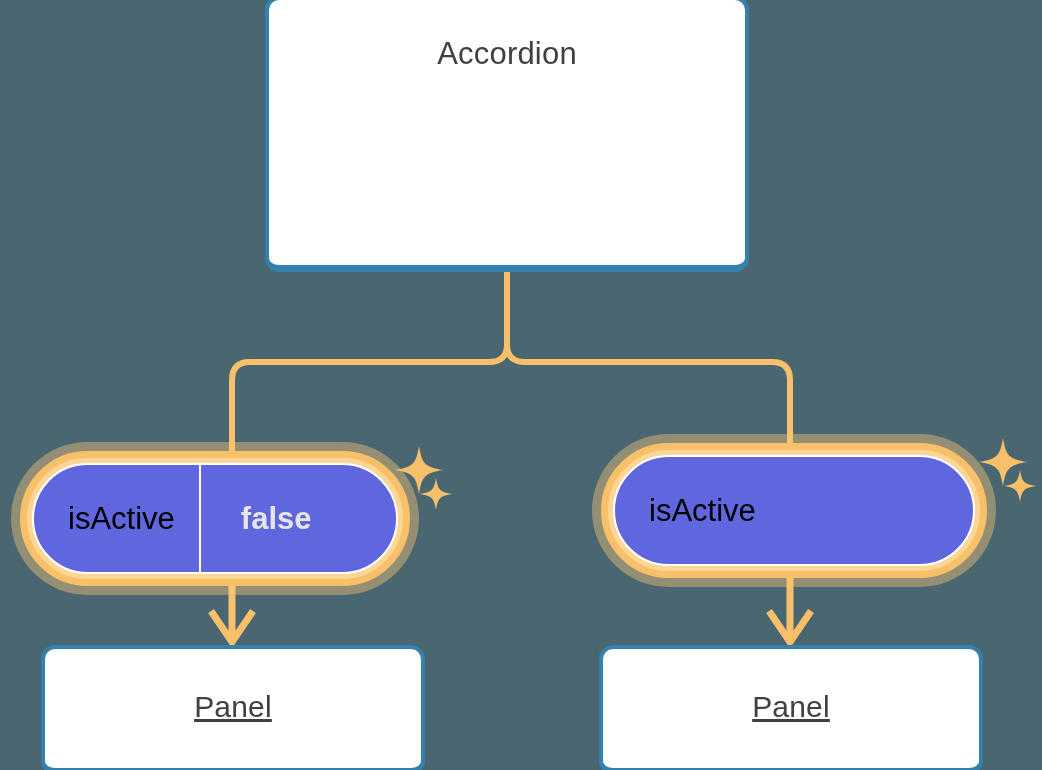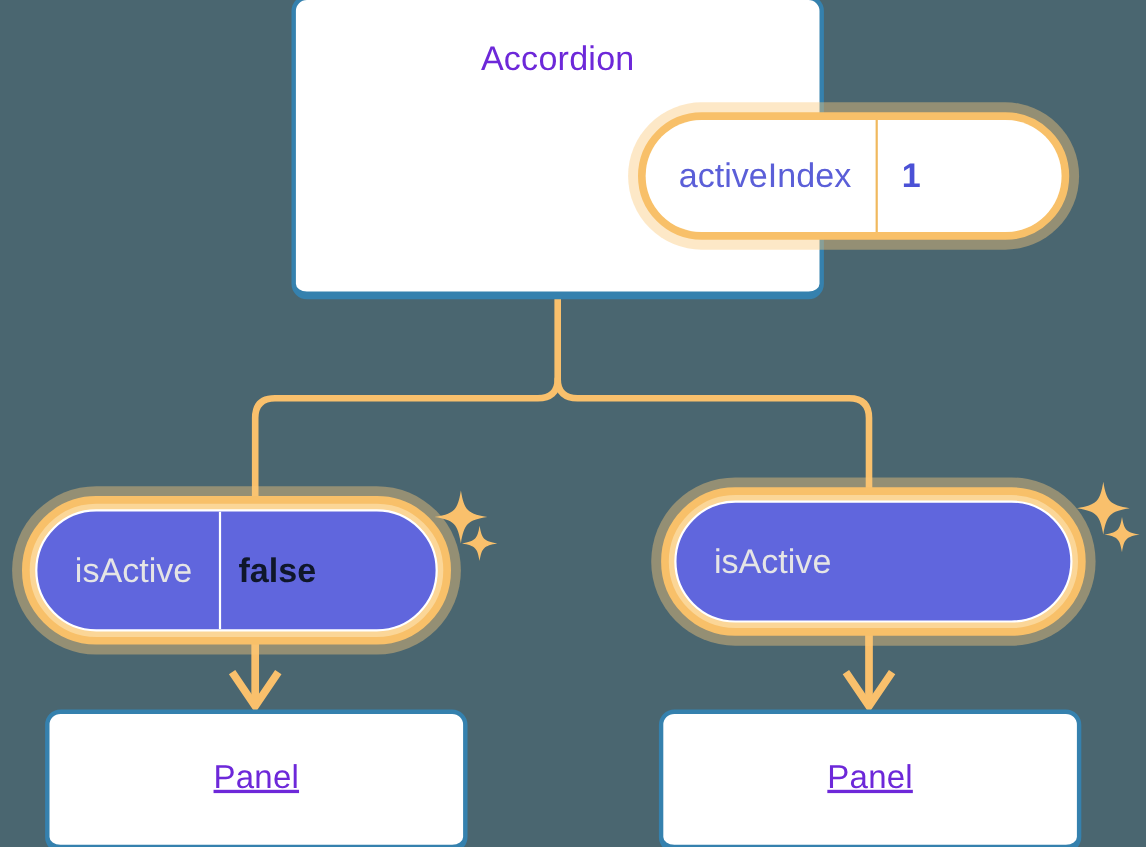--- a/index.html
+++ b/index.html
@@ -18,21 +18,21 @@
   
   .card{
     position:absolute;
     background:#ffffff;
     border:4px solid #3581ae;
     border-bottom-width:7px;
     border-radius:14px;
     box-sizing:border-box;
   }
   .card-title{
-    color:#6d28d9;
+    color:#404040;
     font-size:30px;
     letter-spacing:.2px;
     text-align:center;
     white-space:nowrap;
   }
 
   
   #root-card{left:265px;top:-4px;width:484px;height:276px;}
   #root-card .card-title{position:absolute;top:36px;left:0;right:0;font-size:31px;}
 
@@ -75,22 +75,22 @@
   
   .pill-white{border:7px solid #f8c069;background:#fbd697;}
   .pill-white .pill-inner{background:#ffffff;}
   .pill-white .pill-key{color:#5b5fd8;padding:0 22px 0 30px;font-size:31px;}
   .pill-white .pill-val{color:#4b51d6;padding:0 30px 0 22px;font-size:31px;
                         border-left:2px solid #f0b95e;}
 
   
   .pill-purple{border:7px solid #f8c069;background:#fbd697;padding:5px;}
   .pill-purple .pill-inner{background:#6066dd;border:2px solid #ffffff;}
-  .pill-purple .pill-key{color:#e5e5e5;padding:0 24px 0 34px;font-size:31px;}
-  .pill-purple .pill-val{color:#0f172a;padding:0 34px 0 16px;font-size:31px;
+  .pill-purple .pill-key{color:#000000;padding:0 24px 0 34px;font-size:31px;}
+  .pill-purple .pill-val{color:#e5e5e5;padding:0 34px 0 40px;font-size:31px;
                          border-left:2px solid #ffffff;}
 
   #pill-root{left:311px;top:102px;width:392px;height:116px;}
   #pill-left{left:20px;top:451px;width:390px;height:135px;}
   #pill-right{left:601px;top:443px;width:386px;height:135px;}
 
   
   .sparkle{position:absolute;fill:#f9c06c;}
 
   
@@ -125,26 +125,20 @@
     <path class="sparkle" d="M419,446 C422,464 425,467 443,470 C425,473 422,476 419,494 C416,476 413,473 395,470 C413,467 416,464 419,446 Z"></path>
     <path class="sparkle" d="M436,478 C438,490 440,492 452,494 C440,496 438,498 436,510 C434,498 432,496 420,494 C432,492 434,490 436,478 Z"></path>
 
     <path class="sparkle" d="M1003,438 C1006,456 1009,459 1027,462 C1009,465 1006,468 1003,486 C1000,468 997,465 979,462 C997,459 1000,456 1003,438 Z"></path>
     <path class="sparkle" d="M1020,470 C1022,482 1024,484 1036,486 C1024,488 1022,490 1020,502 C1018,490 1016,488 1004,486 C1016,484 1018,482 1020,470 Z"></path>
   </svg>
 
   <div class="card" id="root-card">
     <div class="card-title">Accordion</div>
 
-    <div class="pill pill-white" id="pill-root">
-      <div class="pill-inner">
-        <span class="pill-cell pill-key">activeIndex</span>
-        <span class="pill-cell pill-val">1</span>
-      </div>
-    </div>
   </div>
 
   <div class="pill pill-purple" id="pill-left">
     <div class="pill-inner">
       <span class="pill-cell pill-key">isActive</span>
       <span class="pill-cell pill-val">false</span>
     </div>
   </div>
 
   <div class="card panel-card" id="panel-left">

